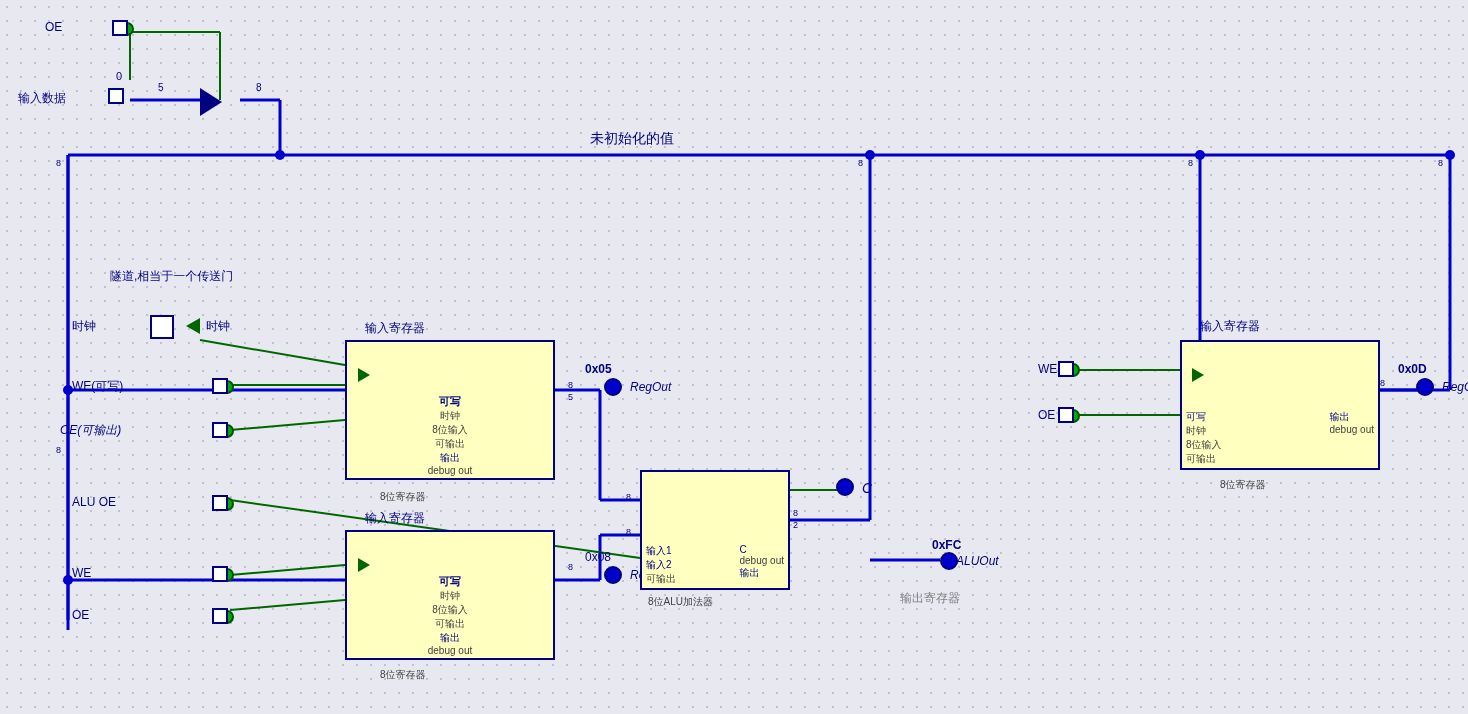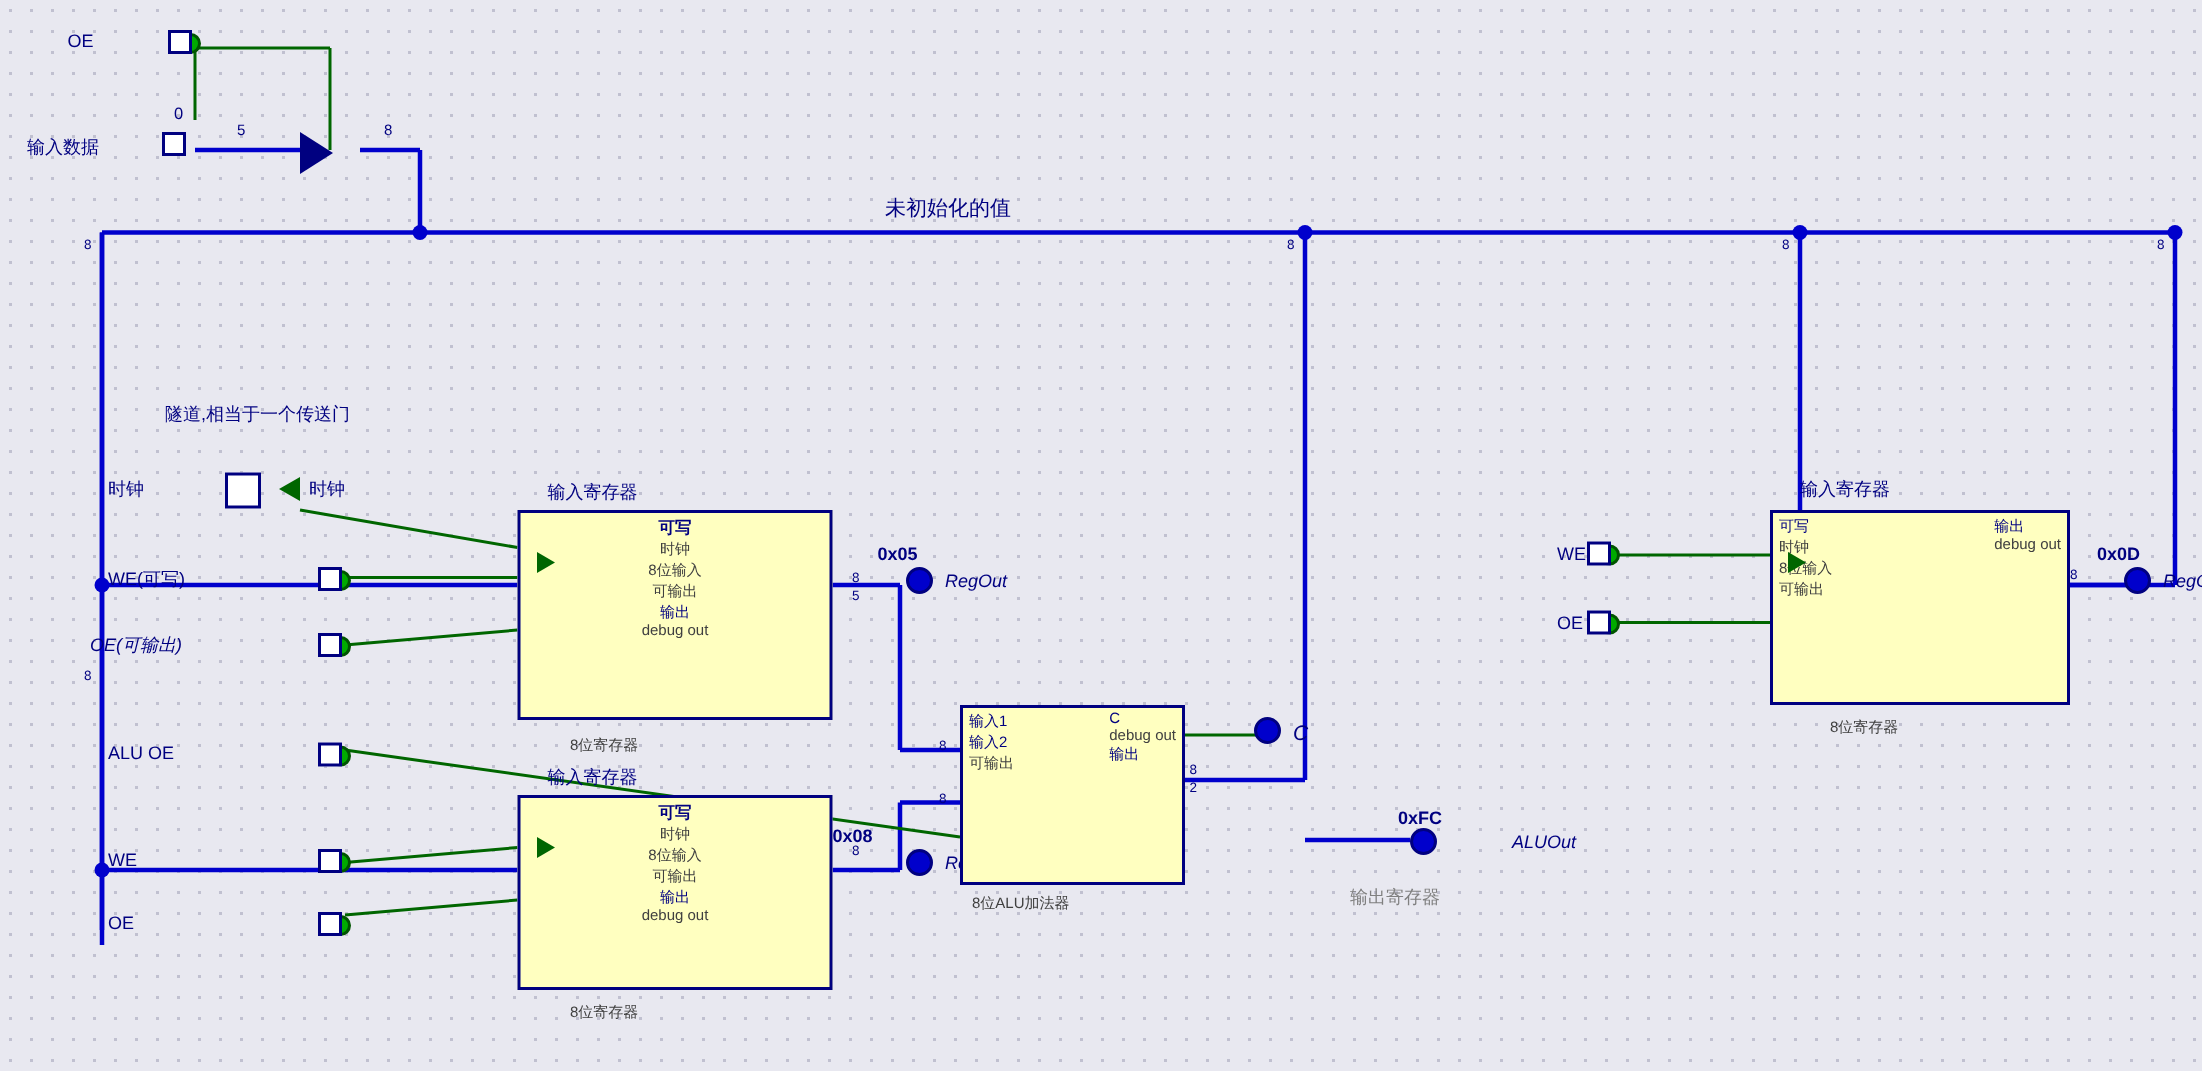--- a/index.html
+++ b/index.html
@@ -31,21 +31,21 @@
 
     
     .reg-box {
       background: #ffffc0;
       border: 2px solid #000080;
       font-size: 10px;
       color: #000080;
       display: flex;
       flex-direction: column;
       align-items: center;
-      justify-content: flex-start;
+      justify-content: flex-end;
       padding: 2px 4px;
     }
 
     
     .io-square {
       width: 16px;
       height: 16px;
       border: 2px solid #000080;
       background: white;
       display: inline-block;
@@ -287,21 +287,21 @@
   <div style="position:absolute; left:358px; top:558px; width:0; height:0; border-top:7px solid transparent; border-bottom:7px solid transparent; border-left:12px solid #006600;"></div>
 
   <div class="label-text" style="left:585px; top:362px; font-size:12px; font-weight:bold;">0x05</div>
 
   <div class="big-dot" style="left:604px; top:378px;"></div>
   <div class="label-text-italic" style="left:630px; top:380px;">RegOut</div>
 
   <div class="label-text" style="left:568px; top:380px; font-size:9px;">8</div>
   <div class="label-text" style="left:568px; top:392px; font-size:9px;">5</div>
 
-  <div class="label-text" style="left:555px; top:550px; font-size:12px; font-weight:bold;">0x08</div>
+  <div class="label-text" style="left:585px; top:550px; font-size:12px; font-weight:normal;">0x08</div>
 
   <div class="big-dot" style="left:604px; top:566px;"></div>
   <div class="label-text-italic" style="left:630px; top:568px;">RegOut</div>
 
   <div class="label-text" style="left:568px; top:562px; font-size:9px;">8</div>
 
   <div class="reg-box" style="position:absolute; left:640px; top:470px; width:150px; height:120px;">
     <div style="display:flex; justify-content:space-between; width:100%;">
       <div>
         <div style="font-size:10px; color:#000080;">输入1</div>
@@ -323,21 +323,21 @@
 
   <div class="big-dot" style="left:836px; top:478px;"></div>
   <div class="label-text-italic" style="left:862px; top:480px; font-size:14px;">C</div>
 
   <div class="label-text" style="left:793px; top:508px; font-size:9px;">8</div>
   <div class="label-text" style="left:793px; top:520px; font-size:9px;">2</div>
 
   <div class="label-text" style="left:932px; top:538px; font-size:12px; font-weight:bold;">0xFC</div>
 
   <div class="big-dot" style="left:940px; top:552px;"></div>
-  <div class="label-text-italic" style="left:1008px; top:554px;">ALUOut</div>
+  <div class="label-text-italic" style="left:956px; top:554px;">ALUOut</div>
 
   <div class="label-text" style="left:900px; top:590px; font-size:12px; color:#808080;">输出寄存器</div>
 
   <div class="reg-box" style="position:absolute; left:1180px; top:340px; width:200px; height:130px;">
     <div style="display:flex; justify-content:space-between; width:100%;">
       <div>
         <div style="font-size:10px; color:#000080;">可写</div>
         <div style="font-size:10px; color:#404040;">时钟</div>
         <div style="font-size:10px; color:#404040;">8位输入</div>
         <div style="font-size:10px; color:#404040;">可输出</div>

